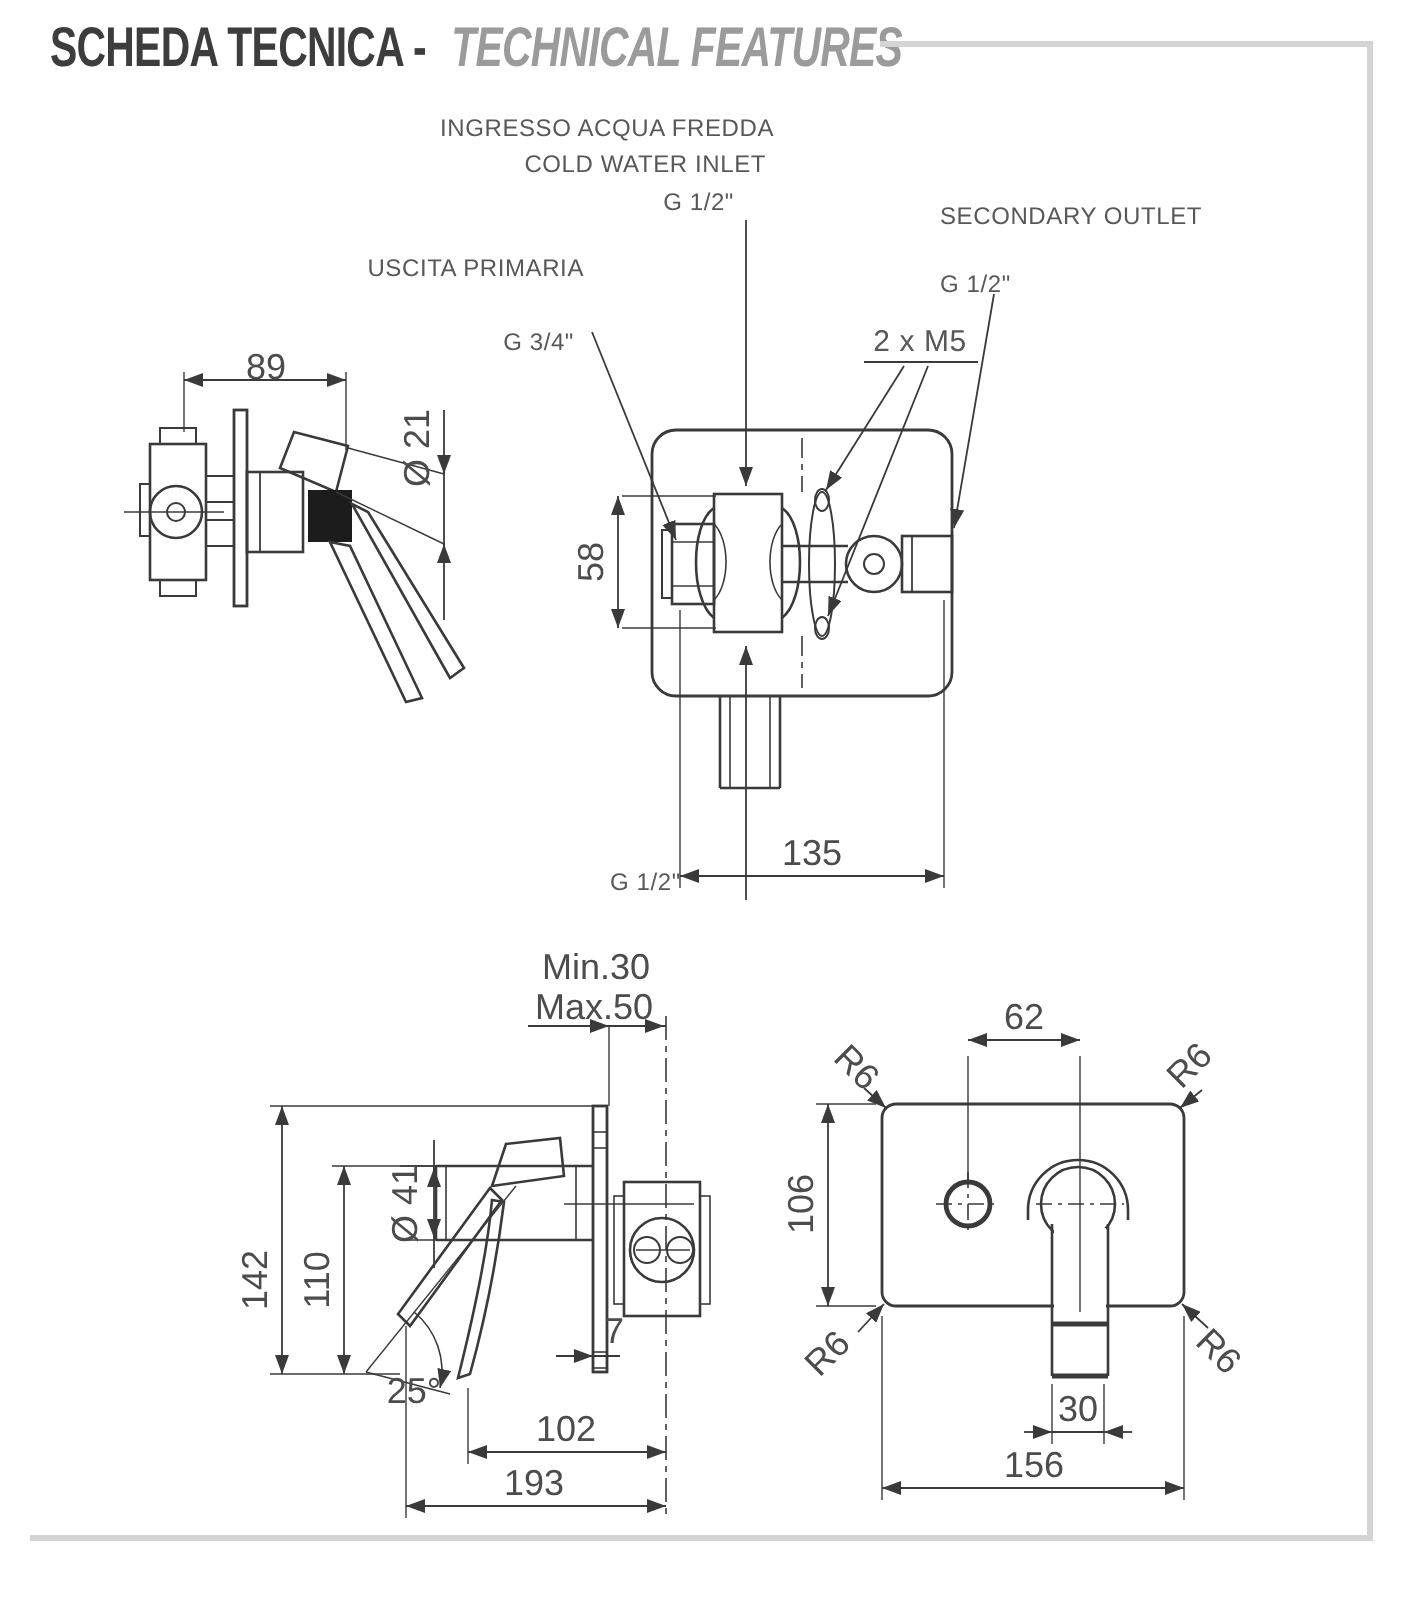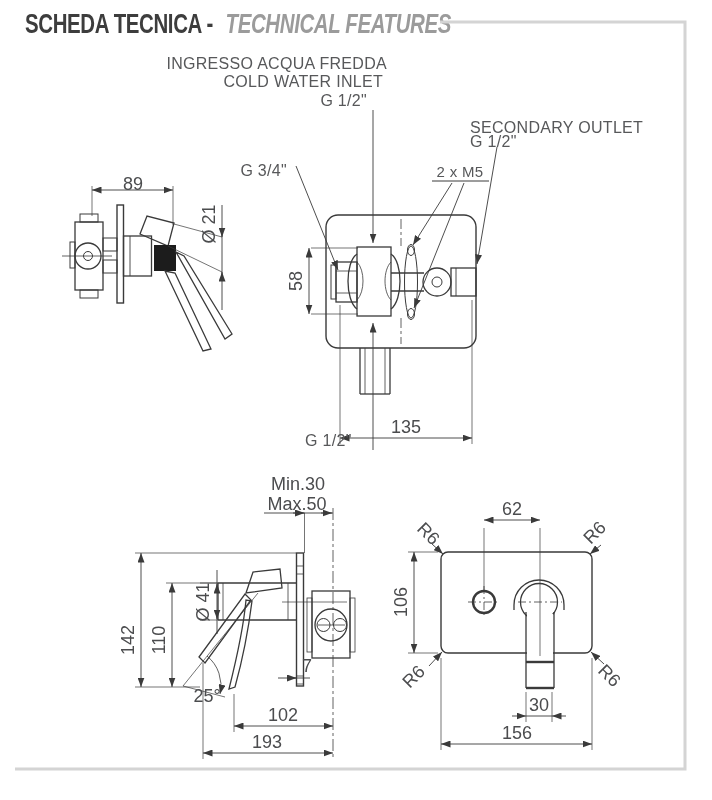--- a/index.html
+++ b/index.html
@@ -3,21 +3,21 @@
 <meta charset="utf-8">
 <style>
   html,body{margin:0;padding:0;background:#fff;}
   .page{position:relative;width:712px;height:800px;background:#ffffff;overflow:hidden;
         font-family:"Liberation Sans",sans-serif;}
   .title{position:absolute;left:25px;top:8px;font-size:28px;font-weight:bold;
          white-space:nowrap;transform:scaleX(0.73);transform-origin:left top;letter-spacing:-0.5px;}
   .title .main{color:#3d3d3d;}
   .title .sub{color:#9b9b9b;font-style:italic;margin-left:10px;}
   svg{position:absolute;left:0;top:0;}
-  .t{position:absolute;white-space:nowrap;color:#57585a;font-size:16px;letter-spacing:0.3px;
+  .t{position:absolute;white-space:nowrap;color:#57585a;font-size:12px;letter-spacing:0.3px;
      transform:translate(-50%,-50%);}
   .ta-l{transform:translate(0,-50%);}
   .ta-r{transform:translate(-100%,-50%);}
   .it{}
   .dim{font-size:18px;color:#4b4c4e;letter-spacing:0;}
   .r90{transform:translate(-50%,-50%) rotate(-90deg);}
   .r45{transform:translate(-50%,-50%) rotate(45deg);}
   .rm45{transform:translate(-50%,-50%) rotate(-45deg);}
   .sm{font-size:15px;}
 </style>
@@ -234,23 +234,24 @@
       <line x1="601" y1="545" x2="590" y2="554" stroke-width="0.9" marker-end="url(#arr)"></line>
       <line x1="429" y1="666" x2="442" y2="652" stroke-width="0.9" marker-end="url(#arr)"></line>
       <line x1="604" y1="664" x2="591" y2="652" stroke-width="0.9" marker-end="url(#arr)"></line>
     </g>
   </svg>
 
   <div class="t ta-r" style="left:387px;top:64px">INGRESSO ACQUA FREDDA</div>
   <div class="t ta-r it" style="left:383px;top:82px">COLD WATER INLET</div>
   <div class="t ta-r" style="left:367px;top:101px">G 1/2"</div>
 
+  <div class="t ta-r" style="left:292px;top:134px">USCITA PRIMARIA</div>
   <div class="t ta-r" style="left:287px;top:171px">G 3/4"</div>
 
-  <div class="t ta-l it" style="left:470px;top:128px">SECONDARY OUTLET</div>
+  <div class="t ta-l it" style="left:470px;top:108px">SECONDARY OUTLET</div>
   <div class="t ta-l" style="left:470px;top:142px">G 1/2"</div>
 
   <div class="t sm" style="left:460px;top:171px">2 x M5</div>
 
   <div class="t ta-l" style="left:305px;top:441px">G 1/2"</div>
 
   <div class="t dim" style="left:133px;top:184px">89</div>
   <div class="t dim r90" style="left:209px;top:224px">Ø 21</div>
   <div class="t dim r90" style="left:296px;top:281px">58</div>
   <div class="t dim" style="left:406px;top:427px">135</div>

